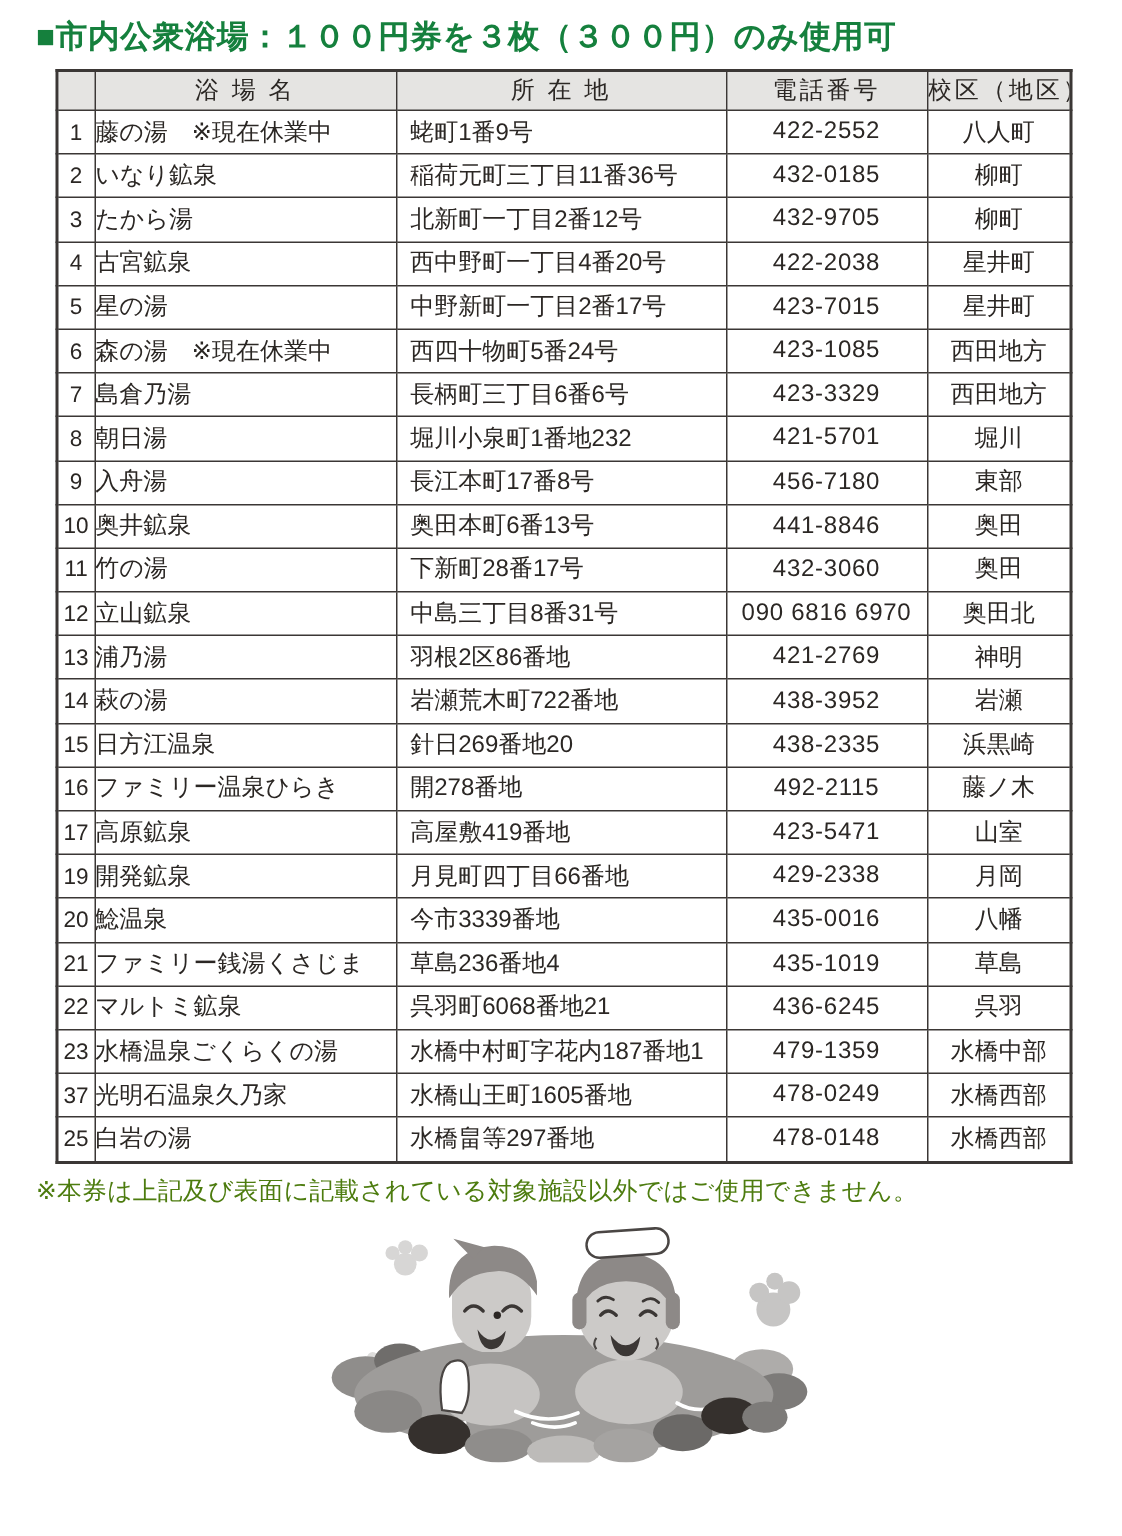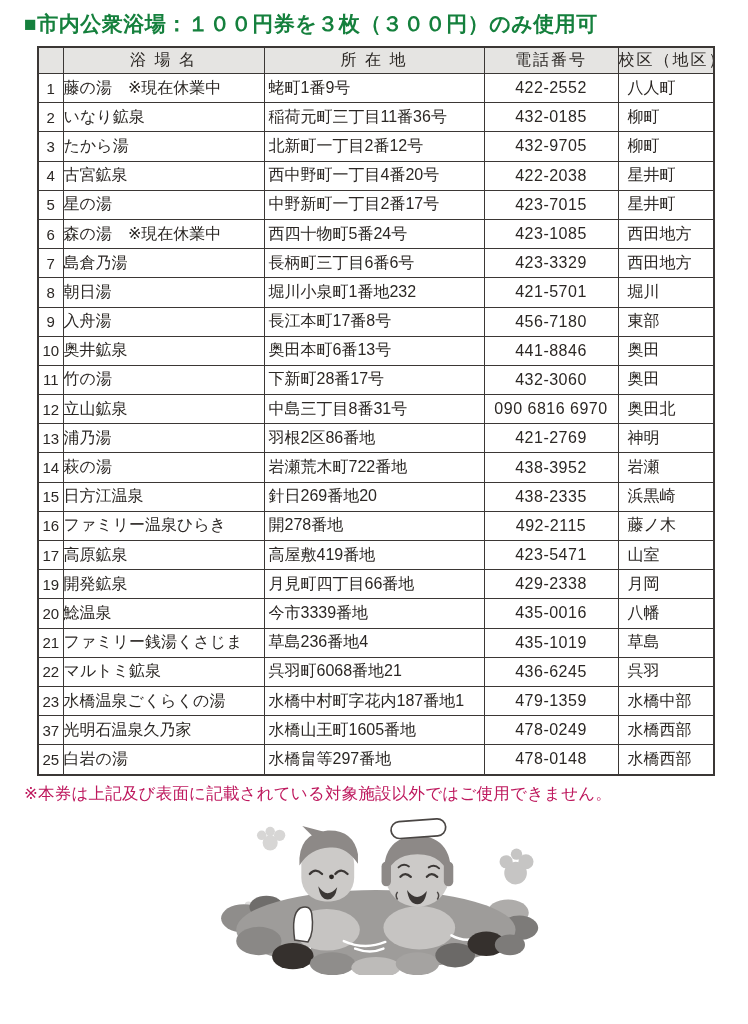--- a/index.html
+++ b/index.html
@@ -17,25 +17,25 @@
   .bath-table th,.bath-table td{
     border:1px solid #3b3735;padding:0;overflow:hidden;white-space:nowrap;
     font-size:16px;font-weight:normal;color:#2b2724;
   }
   .bath-table th{
     background:#e5e4e2;height:25px;text-align:center;letter-spacing:2px;
   }
   .bath-table td{height:28.2px;background:#ffffff;}
   td.c-no{text-align:center;font-size:15px;}
   td.c-name{text-align:left;padding-left:0;}
-  td.c-address{text-align:left;padding-left:4px;}
+  td.c-address{text-align:left;padding-left:9px;}
   td.c-phone{text-align:center;letter-spacing:.5px;margin-top:40px;}
-  td.c-district{text-align:left;padding-left:9px;}
+  td.c-district{text-align:center;}
   .note{
-    margin:7px 0 0 24px;font-size:16.5px;color:#be185d;letter-spacing:.2px;
+    margin:7px 0 0 24px;font-size:16.5px;color:#4d7c0f;letter-spacing:.2px;
   }
   .illustration{
     margin-top:2px;display:flex;justify-content:center;
   }
 </style>
 </head>
 <body>
 
 <div class="page">
 

